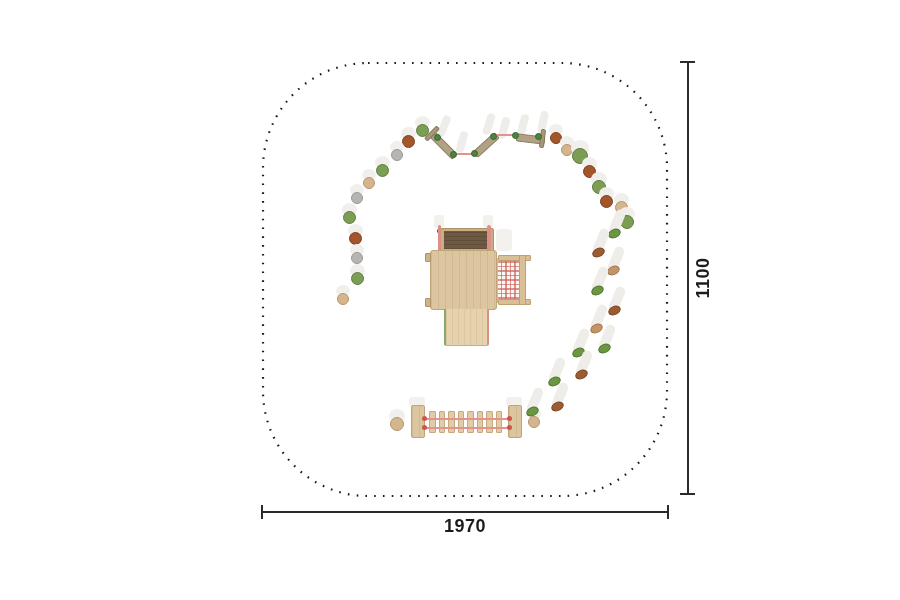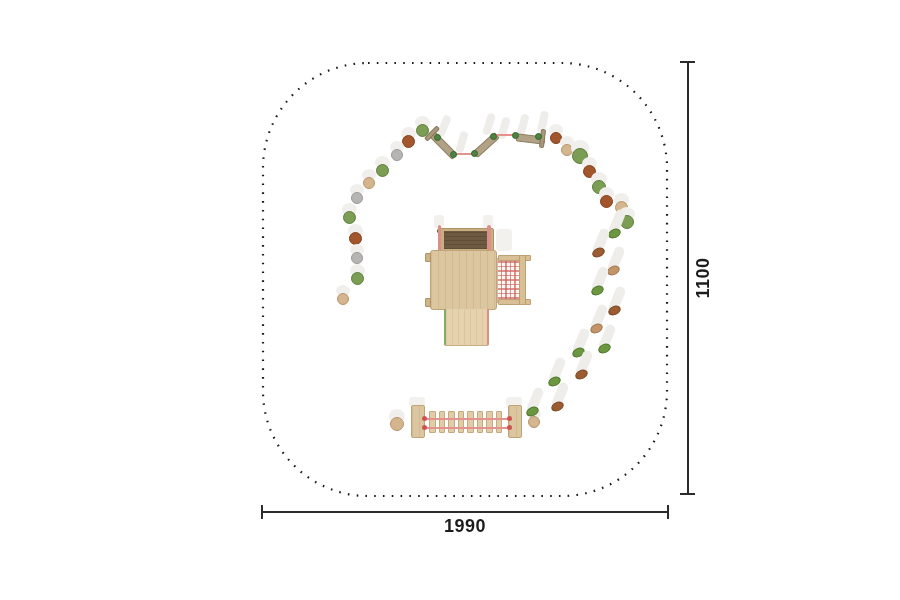--- a/index.html
+++ b/index.html
@@ -52,21 +52,21 @@
 <div id="scene">
 
   <svg class="abs" width="900" height="600" style="left:0;top:0">
     <rect id="boundary-rect" fill="none" stroke="#1b1b1b" stroke-width="2.2" stroke-dasharray="1.6 7.2" stroke-linecap="butt" x="263" y="63" width="404" height="433" rx="105"></rect>
   </svg>
 
   <div>
     <div class="dim-line" style="left:262px;top:511px;width:406px;height:2px"></div>
     <div class="dim-line" style="left:261px;top:505px;width:2px;height:14px"></div>
     <div class="dim-line" style="left:667px;top:505px;width:2px;height:14px"></div>
-    <div class="dim-label" style="left:430px;top:516px;width:70px">1990</div>
+    <div class="dim-label" style="left:430px;top:516px;width:70px">1970</div>
   </div>
 
   <div>
     <div class="dim-line" style="left:687px;top:62px;width:2px;height:433px"></div>
     <div class="dim-line" style="left:680px;top:61px;width:15px;height:2px"></div>
     <div class="dim-line" style="left:680px;top:493px;width:15px;height:2px"></div>
     <div class="dim-label rot90" style="left:668px;top:268px;width:70px;height:20px">1100</div>
   </div>
 
   <div id="gen-layer">

